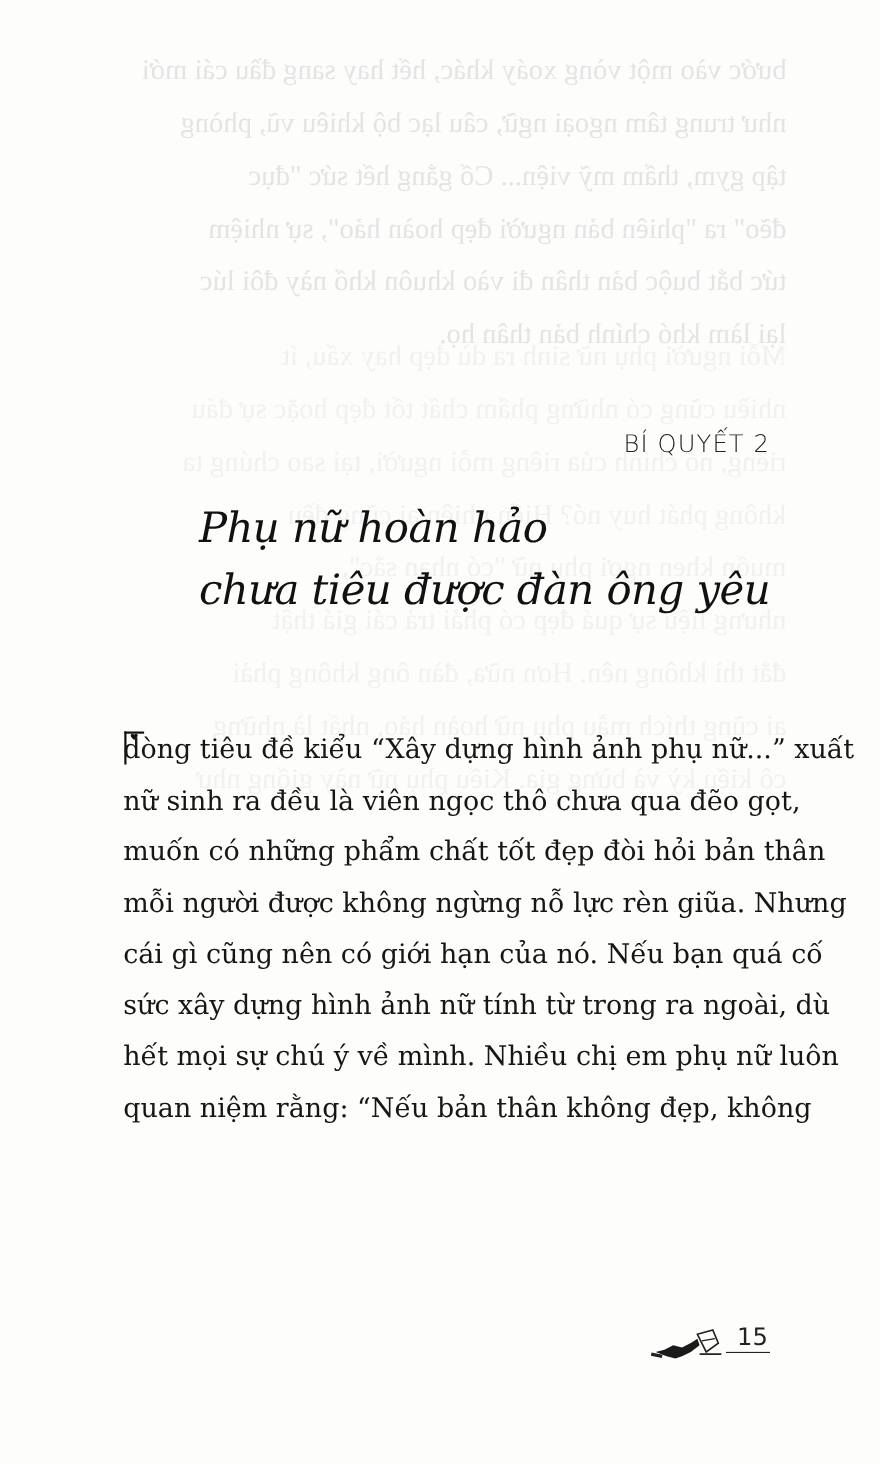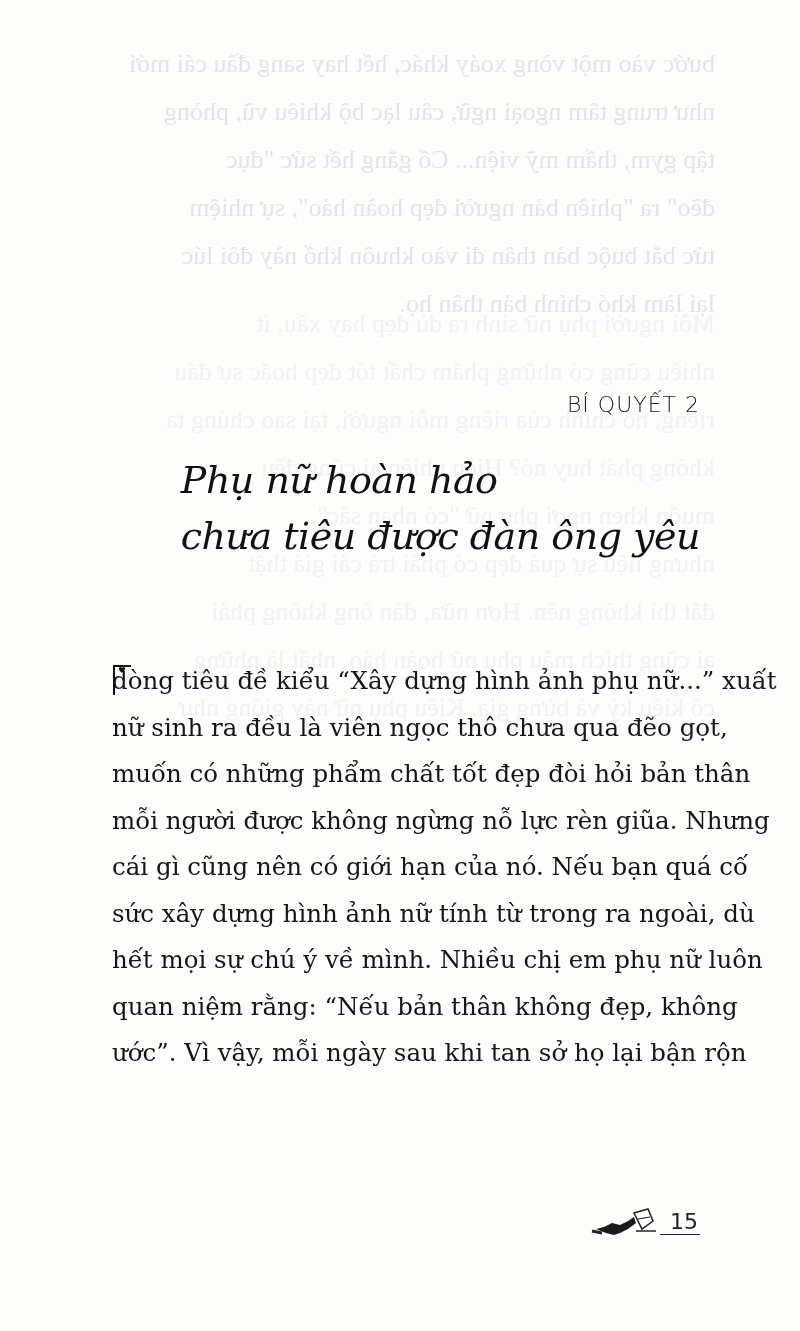--- a/index.html
+++ b/index.html
@@ -35,21 +35,21 @@
     position: absolute; left: 112px; top: 658px; width: 585px;
     font-family: "DejaVu Serif", serif; font-size: 24.5px; line-height: 46.5px;
     text-align: justify; color: #161616;
   }
   .body-text .line { display: block; text-align-last: justify; white-space: nowrap; }
   .body-text .line.last { text-align-last: justify; }
   .dropcap {
     position: absolute; left: 112px; top: 664px; width: 20px; height: 32px;
   }
   .footer {
-    position: absolute; right: 100px; top: 1205px; display: flex; align-items: center; gap: 4px;
+    position: absolute; right: 100px; top: 1205px; display: flex; align-items: flex-start; gap: 4px;
   }
   .page-num {
     font-family: "DejaVu Sans", sans-serif; font-size: 22px; color: #222;
     border-bottom: 1.5px solid #222; padding: 0 2px 0 10px; line-height: 24px;
   }
 </style>
 </head>
 <body>
 
 <div class="bleed-top">
@@ -87,21 +87,20 @@
 
 <div class="body-text">
   <span class="line">dòng tiêu đề kiểu “Xây dựng hình ảnh phụ nữ...” xuất</span>
   <span class="line">nữ sinh ra đều là viên ngọc thô chưa qua đẽo gọt,</span>
   <span class="line">muốn có những phẩm chất tốt đẹp đòi hỏi bản thân</span>
   <span class="line">mỗi người được không ngừng nỗ lực rèn giũa. Nhưng</span>
   <span class="line">cái gì cũng nên có giới hạn của nó. Nếu bạn quá cố</span>
   <span class="line">sức xây dựng hình ảnh nữ tính từ trong ra ngoài, dù</span>
   <span class="line">hết mọi sự chú ý về mình. Nhiều chị em phụ nữ luôn</span>
   <span class="line">quan niệm rằng: “Nếu bản thân không đẹp, không</span>
-  <span class="line last">ước”. Vì vậy, mỗi ngày sau khi tan sở họ lại bận rộn</span>
 </div>
 
 <div class="footer">
   <svg width="66" height="34" viewBox="0 0 66 34">
     <path d="M44 8 L58 4 L63 16 L52 24 Z" fill="none" stroke="#222" stroke-width="1.5"></path>
     <path d="M48 14 L60 12" stroke="#222" stroke-width="1.2"></path>
     <path d="M6 24 L14 22 L22 18 L30 20 L38 16 L44 12 L46 18 L38 24 L30 28 L24 30 L16 28 Z" fill="#1a1a1a"></path>
     <path d="M2 26 L12 28" stroke="#222" stroke-width="3"></path>
     <path d="M46 26 L66 26" stroke="#222" stroke-width="1.5"></path>
   </svg>

